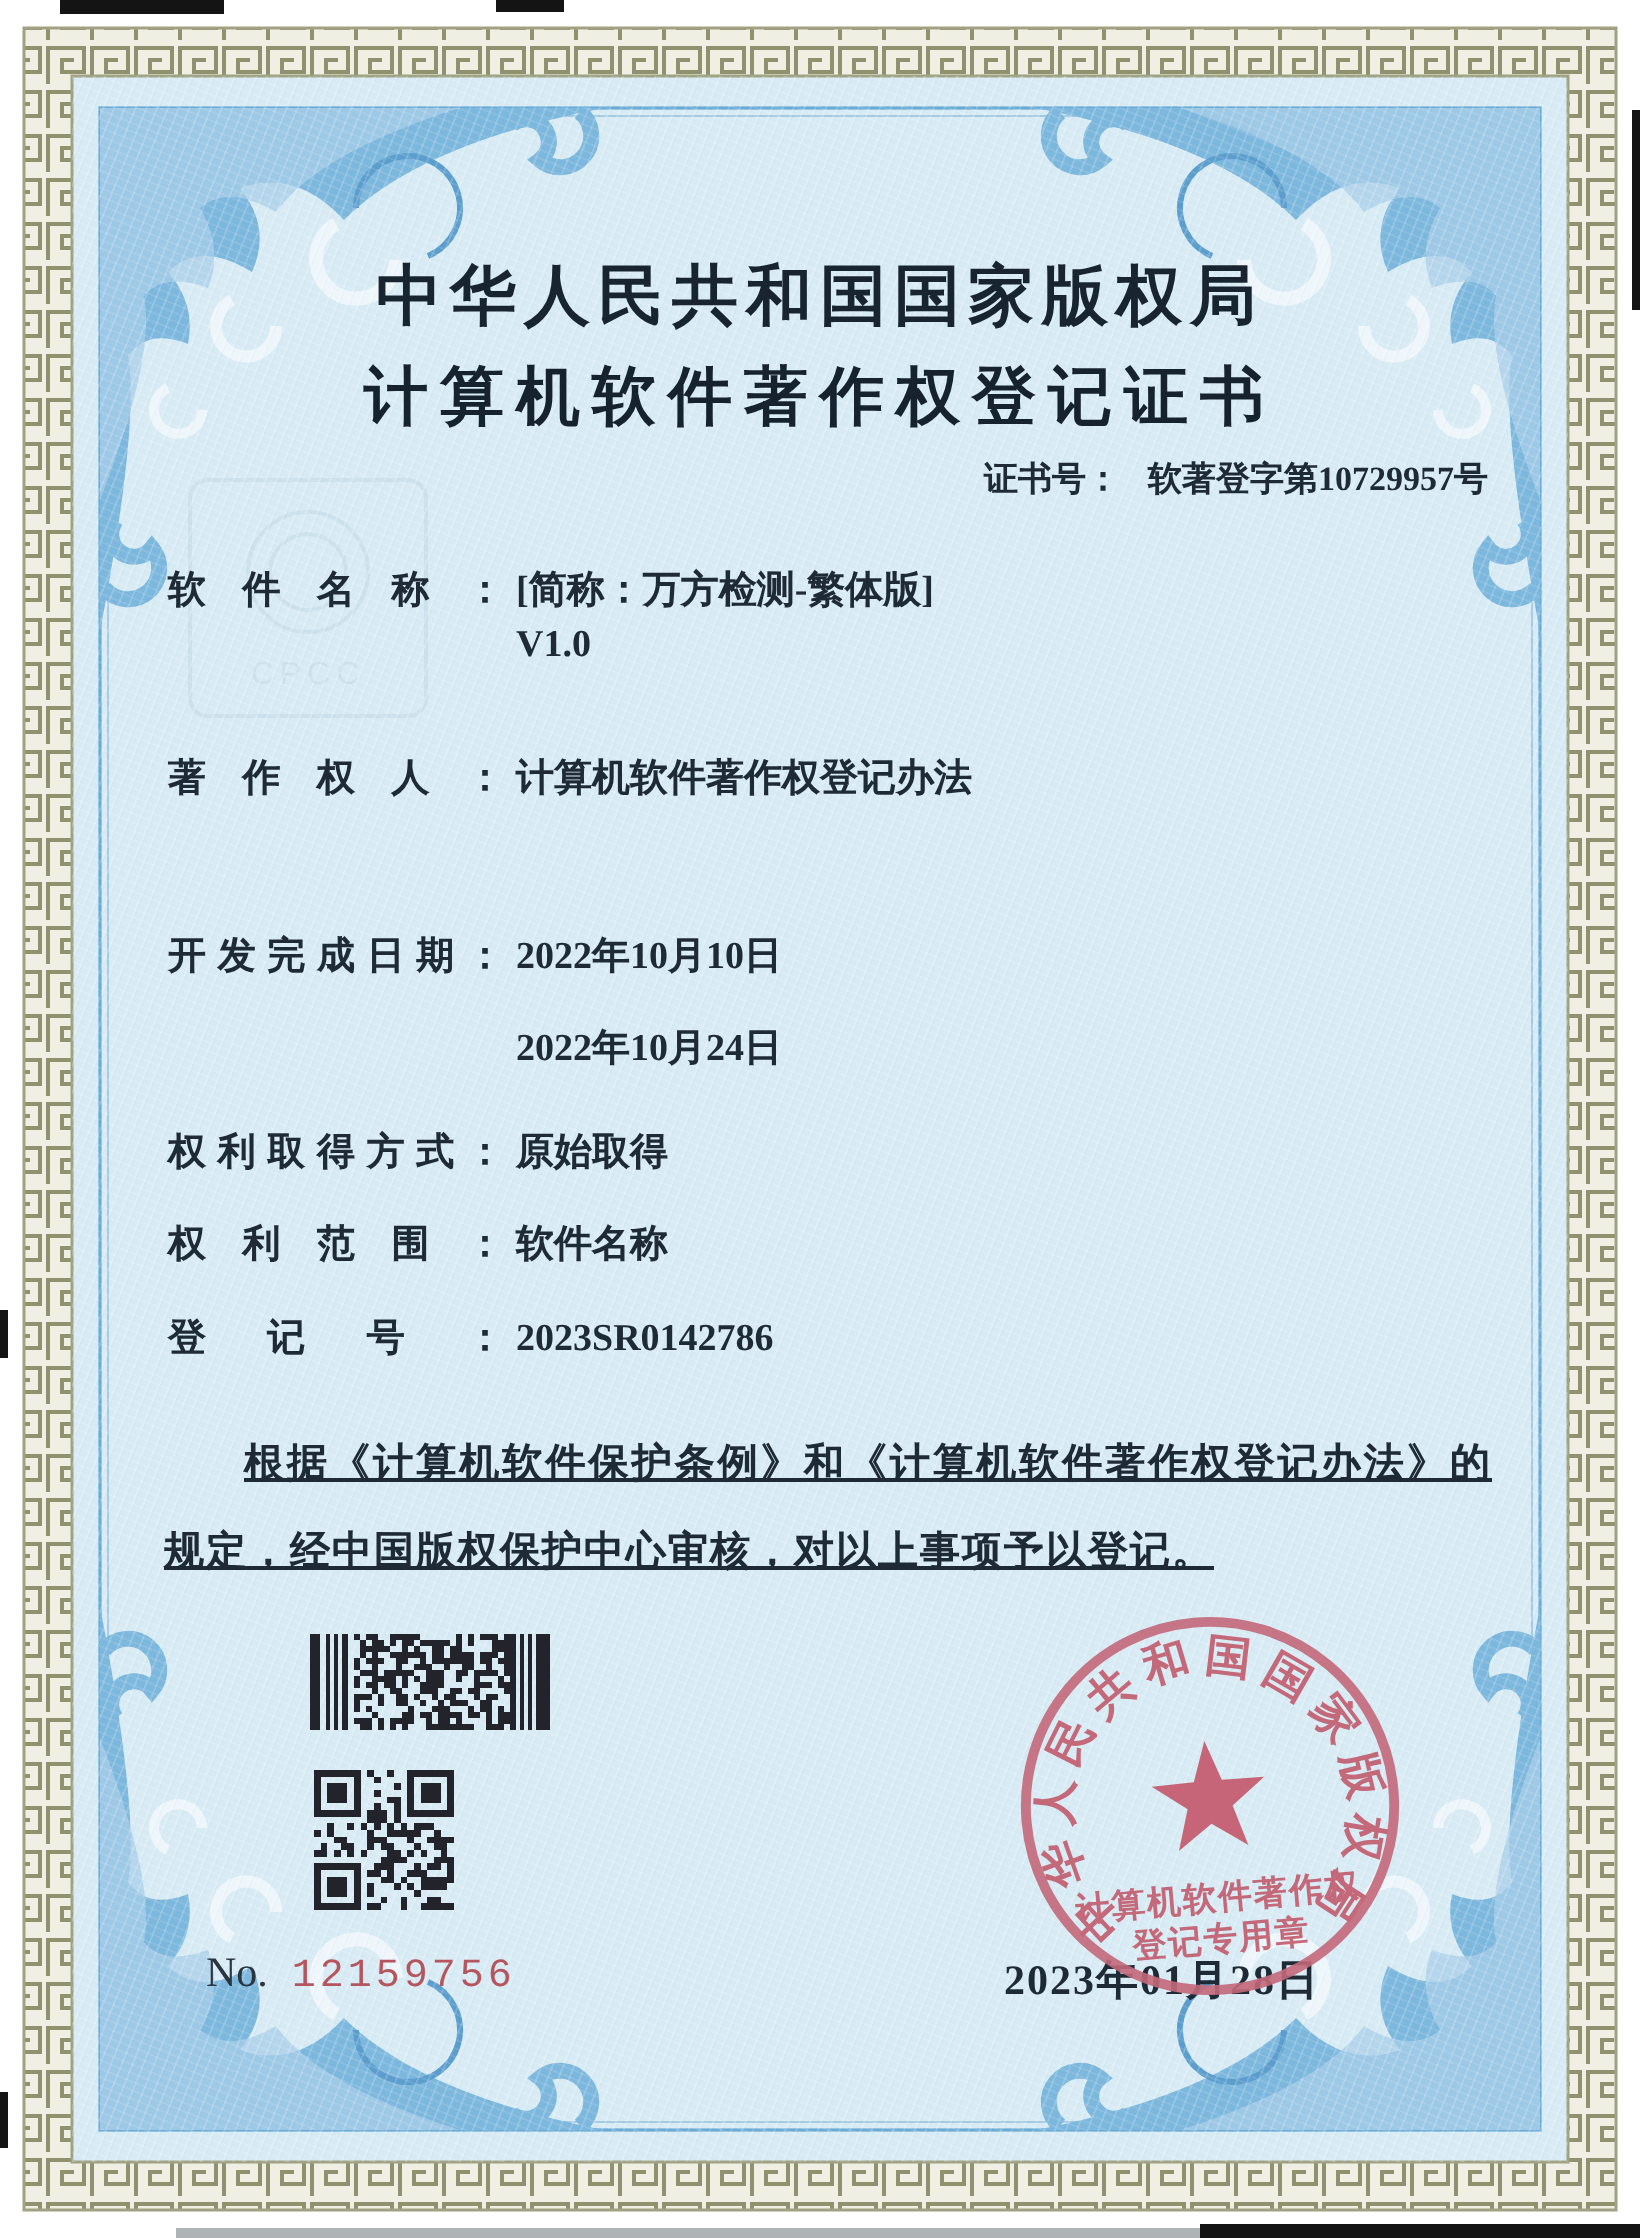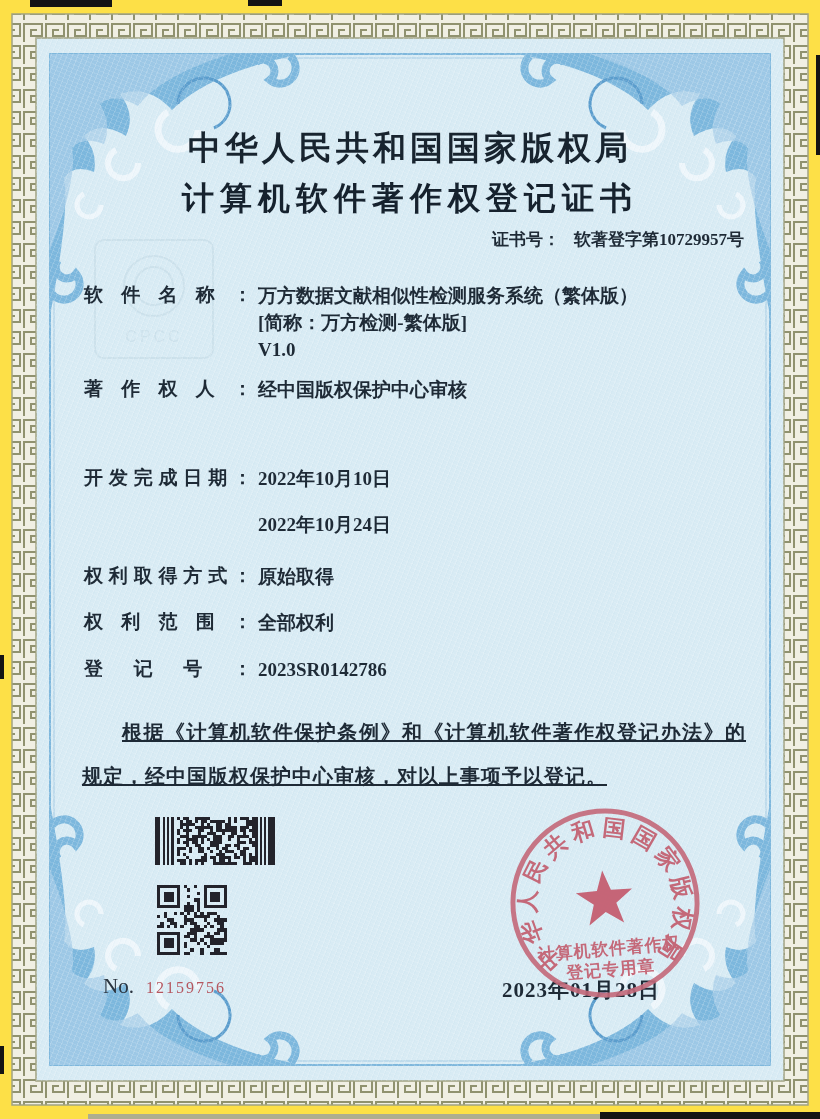--- a/index.html
+++ b/index.html
@@ -1,19 +1,19 @@
 <!DOCTYPE html>
 <html><head>
 <meta charset="utf-8">
 <style>
   html,body{margin:0;padding:0;}
   body{width:820px;height:1119px;overflow:hidden;background:#e8e6da;}
   .page{
     position:relative;width:820px;height:1119px;
-    background:#fde047;
+    background:#ffffff;
     font-family:"Liberation Serif",serif;
     color:#1e2a36;
   }
   .deco{position:absolute;left:0;top:0;width:820px;height:1119px;}
   .texture{
     position:absolute;left:36px;top:38px;width:748px;height:1043px;
     background:
       repeating-linear-gradient(112deg, rgba(255,255,255,.16) 0 1px, rgba(150,195,215,.05) 1px 2px, transparent 2px 5px),
       repeating-linear-gradient(22deg, rgba(255,255,255,.10) 0 1px, transparent 1px 4px);
     pointer-events:none;
@@ -42,21 +42,21 @@
   }
   .frow{position:absolute;left:0;width:820px;height:30px;}
   .statement{
     left:82px;top:710px;width:664px;
     font-size:20px;font-weight:700;line-height:44px;
     text-align:justify;text-indent:2em;letter-spacing:1px;text-decoration:underline;
   }
   .serial{left:103px;top:974px;font-size:21px;color:#2b3540;}
   .serial .num{
     margin-left:12px;color:#b5565f;letter-spacing:2px;
-    font-family:Liberation Serif, serif;font-size:16px;
+    font-family:Liberation Mono, monospace;font-size:20px;
   }
   .issue-date{left:502px;top:976px;font-size:21px;font-weight:700;letter-spacing:1px;color:#1e2a36;}
   .barcode-svg{left:155px;top:817px;width:120px;height:48px;}
   .qr-svg{left:157px;top:885px;width:70px;height:70px;shape-rendering:crispEdges;}
   .seal-svg{left:492px;top:804px;width:226px;height:198px;opacity:.9;transform:rotate(-5deg);}
   .seal-inner-text{fill:#c25b6c;font-size:17px;font-weight:700;letter-spacing:1px;text-anchor:middle;font-family:"Liberation Serif",serif;}
   .ring-ch{fill:#c25b6c;font-size:23px;font-weight:700;text-anchor:middle;font-family:"Liberation Serif",serif;}
   .artifact{position:absolute;background:#141414;}
 </style>
 </head>
@@ -117,43 +117,42 @@
 
   <div class="abs issuer">中华人民共和国国家版权局</div>
   <div class="abs cert-title">计算机软件著作权登记证书</div>
   <div class="abs certno">
     <span class="lbl">证书号：</span><span>软著登字第10729957号</span>
   </div>
 
   <div class="frow" style="top:282px">
     <div class="flabel">软件名称：</div>
     <div class="fvalue">
-      <div>万方数据文献相似性检测服务系统（繁体版）</div>
       <div>[简称：万方检测-繁体版]</div>
       <div>V1.0</div>
     </div>
   </div>
   <div class="frow" style="top:376px">
     <div class="flabel">著作权人：</div>
-    <div class="fvalue">经中国版权保护中心审核</div>
+    <div class="fvalue">计算机软件著作权登记办法</div>
   </div>
   <div class="frow" style="top:465px">
     <div class="flabel">开发完成日期：</div>
     <div class="fvalue">2022年10月10日</div>
   </div>
   <div class="frow" style="top:511px">
     <div class="fvalue">2022年10月24日</div>
   </div>
   <div class="frow" style="top:563px">
     <div class="flabel">权利取得方式：</div>
     <div class="fvalue">原始取得</div>
   </div>
   <div class="frow" style="top:609px">
     <div class="flabel">权利范围：</div>
-    <div class="fvalue">全部权利</div>
+    <div class="fvalue">软件名称</div>
   </div>
   <div class="frow" style="top:656px">
     <div class="flabel">登记号：</div>
     <div class="fvalue">2023SR0142786</div>
   </div>
 
   <div class="abs statement">根据《计算机软件保护条例》和《计算机软件著作权登记办法》的规定，经中国版权保护中心审核，对以上事项予以登记。</div>
 
   <svg class="abs barcode-svg" viewBox="0 0 120 48" preserveAspectRatio="none" xmlns="http://www.w3.org/2000/svg">
     <g fill="#23232b">

